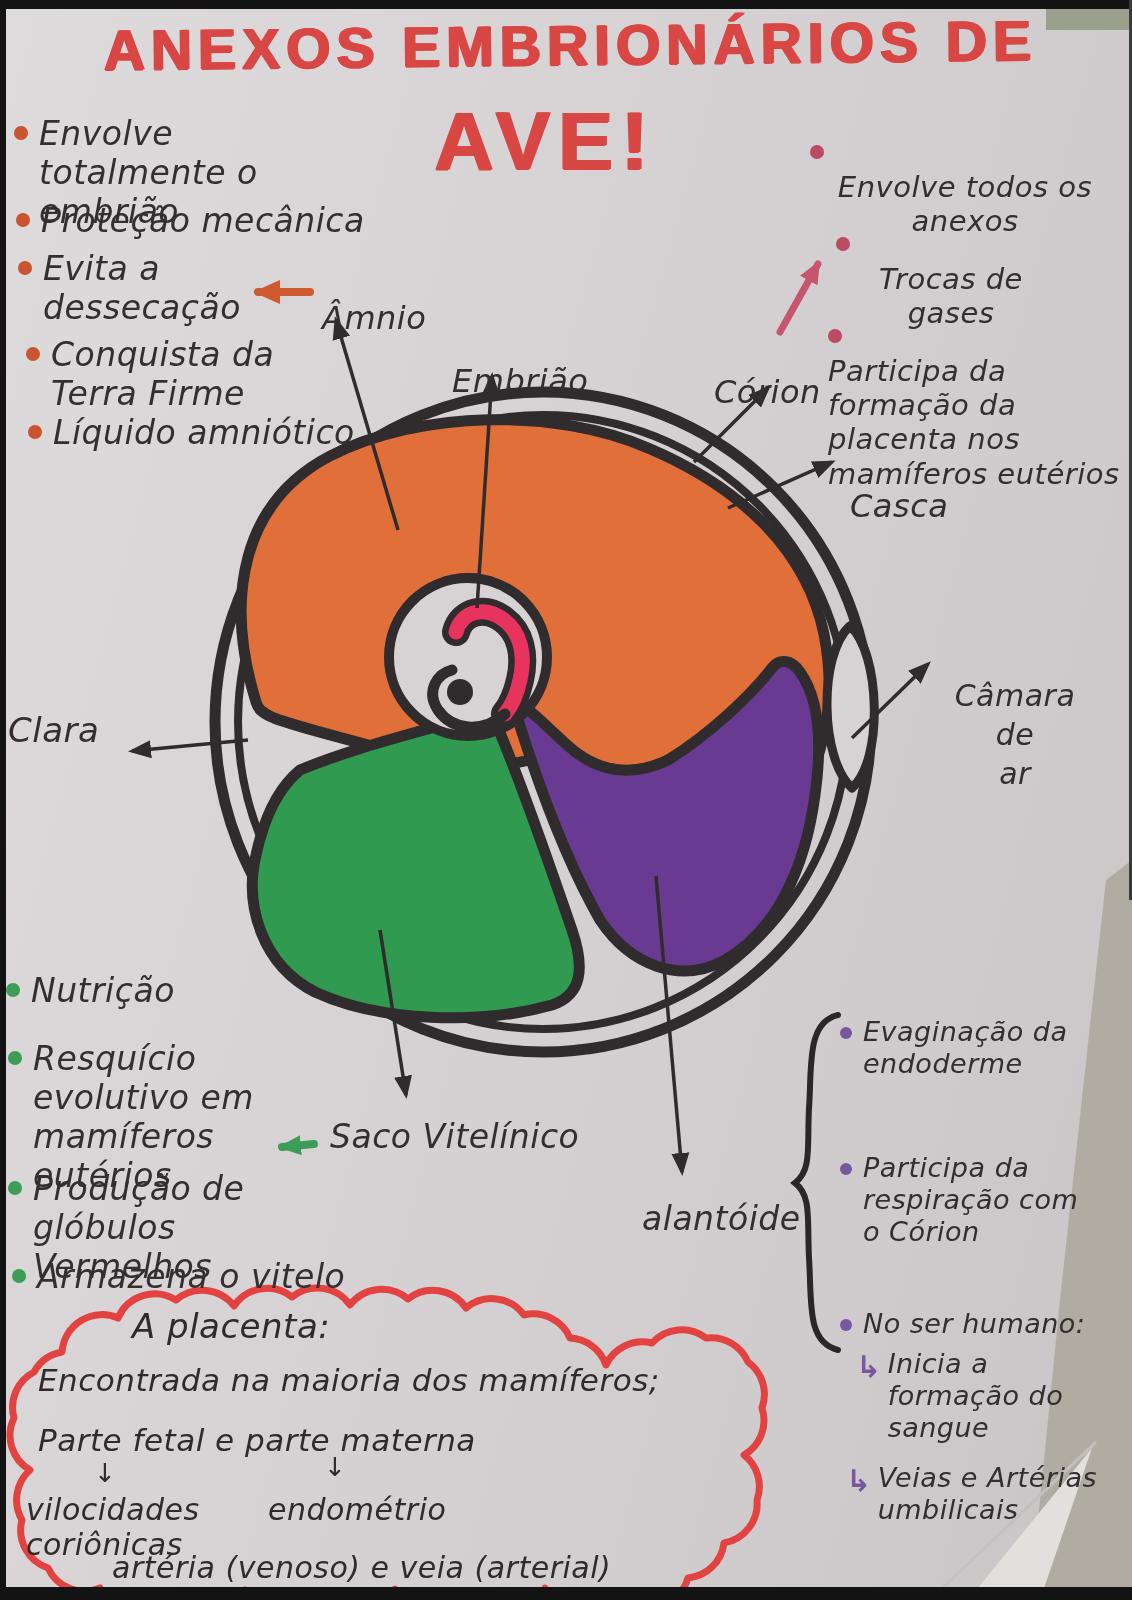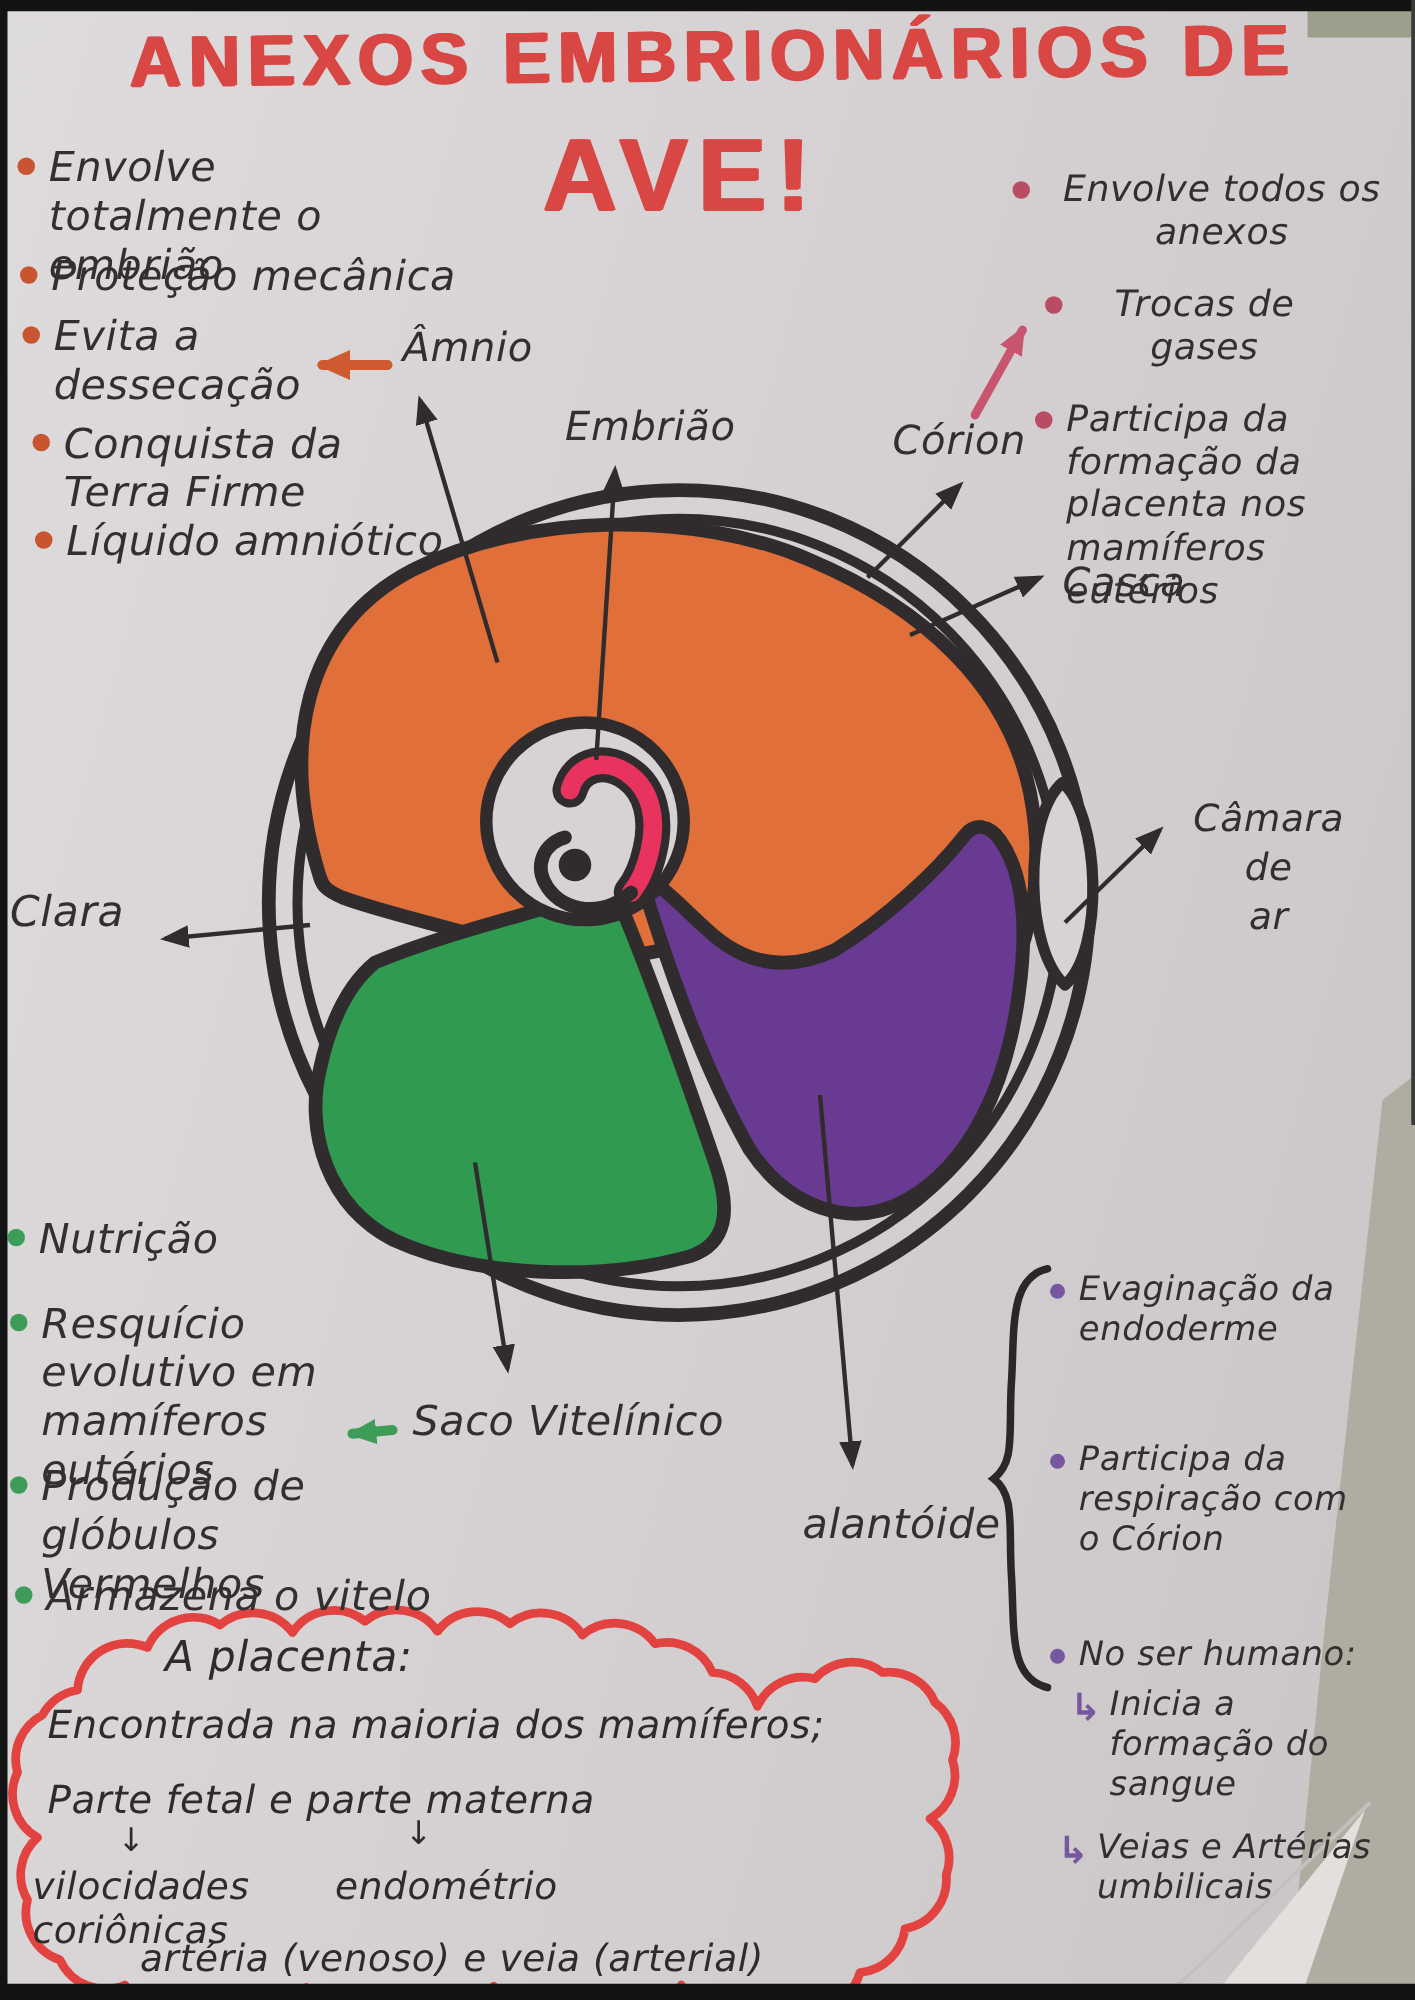--- a/index.html
+++ b/index.html
@@ -16,30 +16,30 @@
   }
   .note{display:flex;gap:11px;align-items:flex-start;}
   .note .txt{display:block;}
   .dot{width:14px;height:14px;border-radius:50%;flex:none;margin-top:11px;}
   .dot-o{background:#c8552f;}
   .dot-p{background:#b94b62;}
   .dot-g{background:#3c9c58;}
   .dot-v{background:#7757a0;width:12px;height:12px;}
   .sz33{font-size:33px;font-style:italic;}
   .sz31{font-size:31px;}
-  .sz29{font-size:29px;}
+  .sz29{font-size:29px;flex-direction:column;}
   .sz27{font-size:27px;}
   .title-line{
     position:absolute;z-index:2;color:#d84744;font-weight:800;
     font-family:"Liberation Sans",sans-serif;text-align:center;
     text-shadow:1.6px 0 #d84744,-0.8px 0 #d84744,0 1px #d84744;
   }
   .t1{left:48px;top:12px;width:1044px;font-size:57px;letter-spacing:6px;transform:rotate(-0.6deg);}
   .t2{left:400px;top:94px;width:290px;font-size:82px;letter-spacing:8px;}
-  .lbl{font-size:32px;}
+  .lbl{font-size:32px;margin-top:40px;}
   .stack{width:170px;text-align:center;word-spacing:170px;line-height:1.3;}
   .subrow{display:flex;gap:6px;align-items:flex-start;}
   .subarrow{color:#7757a0;font-style:normal;font-weight:700;font-size:30px;line-height:1;margin-top:4px;flex:none;}
   .cloudtxt{color:#2f2b2d;}
   .dn{color:#2f2b2d;font-style:normal;font-size:26px;}
   .frame{position:absolute;background:#131313;z-index:3;}
   .f-top{left:0;top:0;width:1132px;height:9px;}
   .f-left{left:0;top:0;width:6px;height:1600px;}
   .f-bottom{left:0;top:1587px;width:1132px;height:13px;}
   .f-right{right:0;top:0;width:3px;height:900px;background:#3a3a38;}

